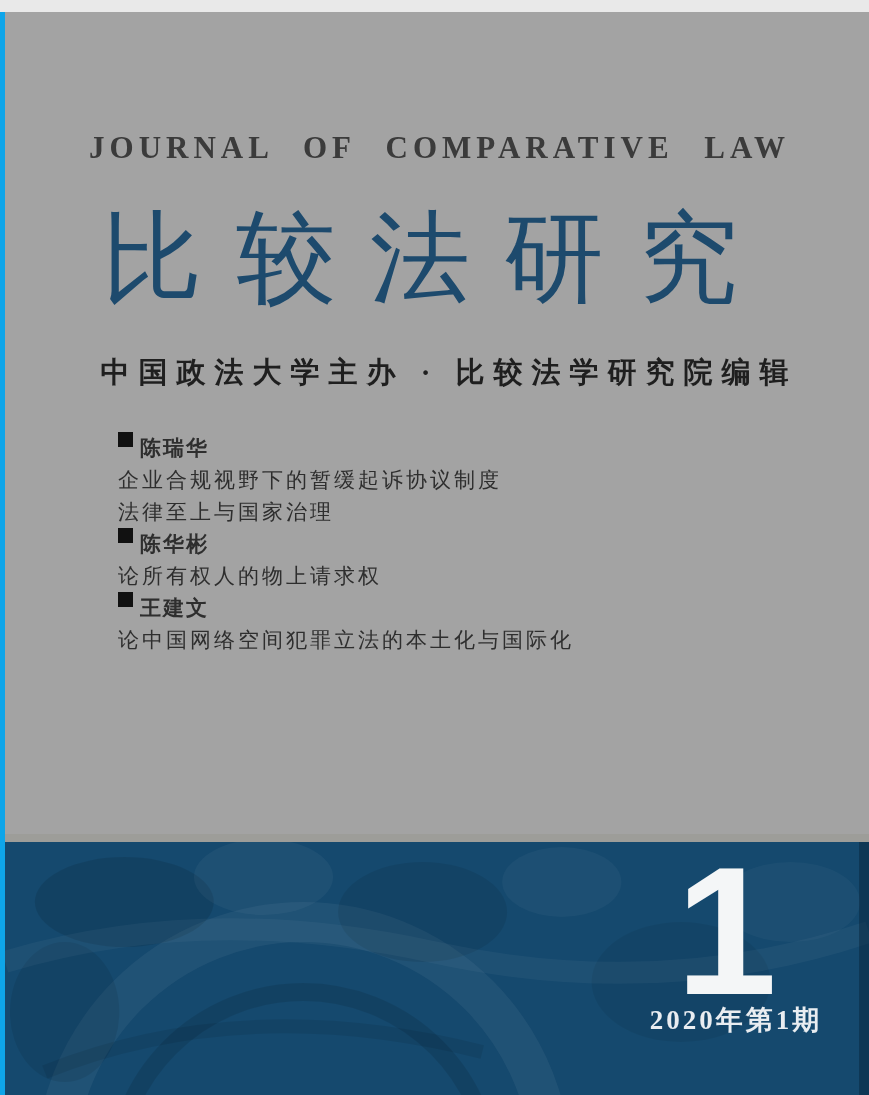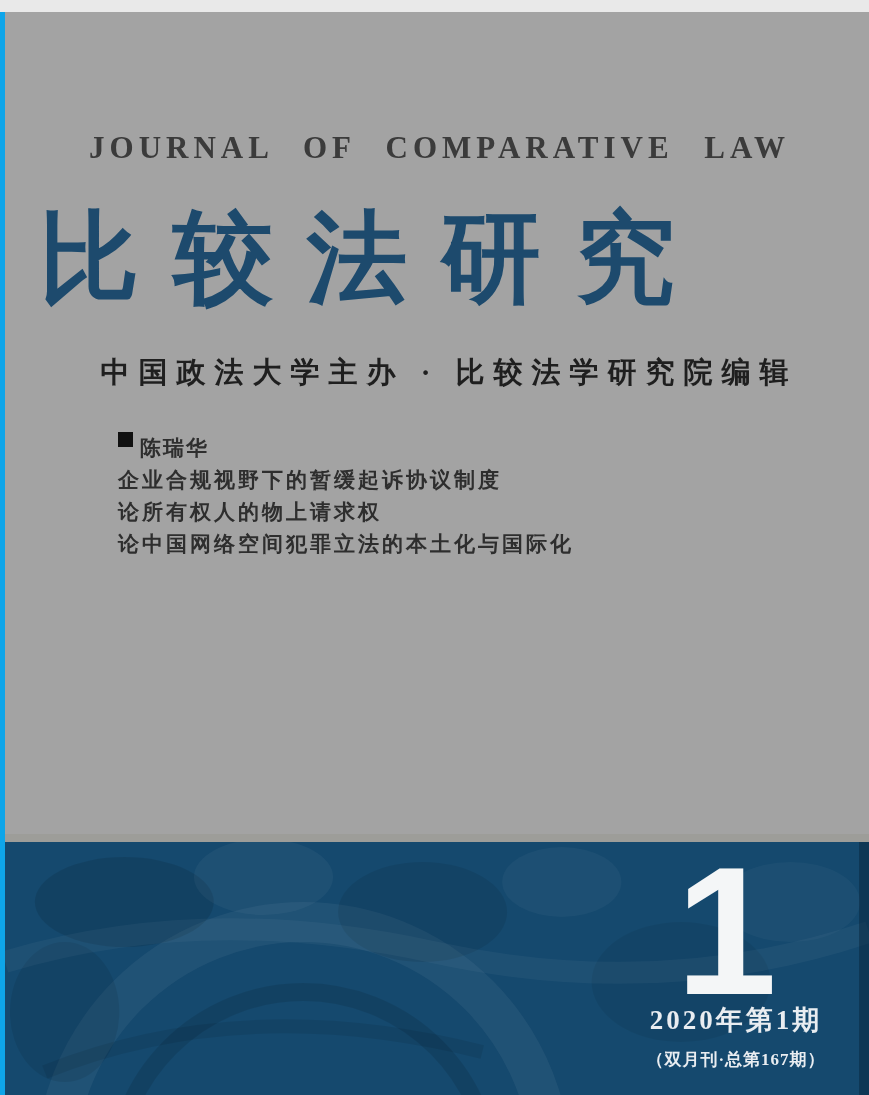--- a/index.html
+++ b/index.html
@@ -17,22 +17,23 @@
   .title-en{
     position:absolute;top:118px;left:0;right:0;
     text-align:center;
     font-size:31px;font-weight:bold;color:#3b3b3b;
     letter-spacing:5px;word-spacing:18px;
     padding-left:5px;
   }
   
   .title-zh{
     position:absolute;top:192px;left:0;right:0;
-    font-size:100px;font-weight:700;color:#1d4a6d;
-    letter-spacing:34px;padding-left:34px;
+    text-align:center;
+    font-size:100px;font-weight:400;color:#1d4a6d;
+    letter-spacing:34px;
     line-height:1.1;
     white-space:nowrap;
   }
   
   .organizer{
     position:absolute;top:341px;left:0;right:0;
     text-align:center;
     font-size:29px;font-weight:bold;color:#1f1f1f;
     letter-spacing:9px;padding-left:24px;
     white-space:nowrap;
@@ -48,21 +49,21 @@
     height:32px;line-height:32px;
     font-weight:600;letter-spacing:2px;
   }
   .sq{
     display:inline-block;width:15px;height:15px;
     background:#111;margin-right:7px;flex:0 0 auto;
   }
   .paper-title{
     height:32px;line-height:32px;
     letter-spacing:3px;
-    font-weight:700;
+    font-weight:400;
   }
   
   .band-sep{
     position:absolute;left:0;right:0;top:822px;height:8px;
     background:#9d9d99;
   }
   .band{
     position:absolute;left:0;right:0;top:830px;bottom:0;
     background:#15496e;
   }
@@ -109,27 +110,36 @@
 
     <div class="article">
       <div class="author-line">
         <span class="sq"></span>
         <span>陈瑞华</span>
       </div>
       <div class="paper-title">企业合规视野下的暂缓起诉协议制度</div>
     </div>
 
     <div class="article">
+      <div class="paper-title">法律至上与国家治理</div>
     </div>
 
     <div class="article">
+      <div class="author-line">
+        <span class="sq"></span>
+        <span>陈华彬</span>
+      </div>
       <div class="paper-title">论所有权人的物上请求权</div>
     </div>
 
     <div class="article">
+      <div class="author-line">
+        <span class="sq"></span>
+        <span>王建文</span>
+      </div>
       <div class="paper-title">论中国网络空间犯罪立法的本土化与国际化</div>
     </div>
 
 
   </div>
 
   <div class="band-sep"></div>
 
   <div class="band">
 
@@ -148,17 +158,16 @@
         <path d="M40 230 Q 240 150 480 210" stroke="rgba(0,0,0,0.08)" stroke-width="14"></path>
       </g>
     </svg>
     <div class="right-shade"></div>
     <div class="bottom-shade"></div>
 
     <div class="issue-number">1</div>
 
     <div class="issue-block">
       <div class="issue-line1">2020年第1期</div>
-      <div class="issue-line2">（双月刊·总第167期）</div>
     </div>
   </div>
 
 </div>
 
 </body></html>

